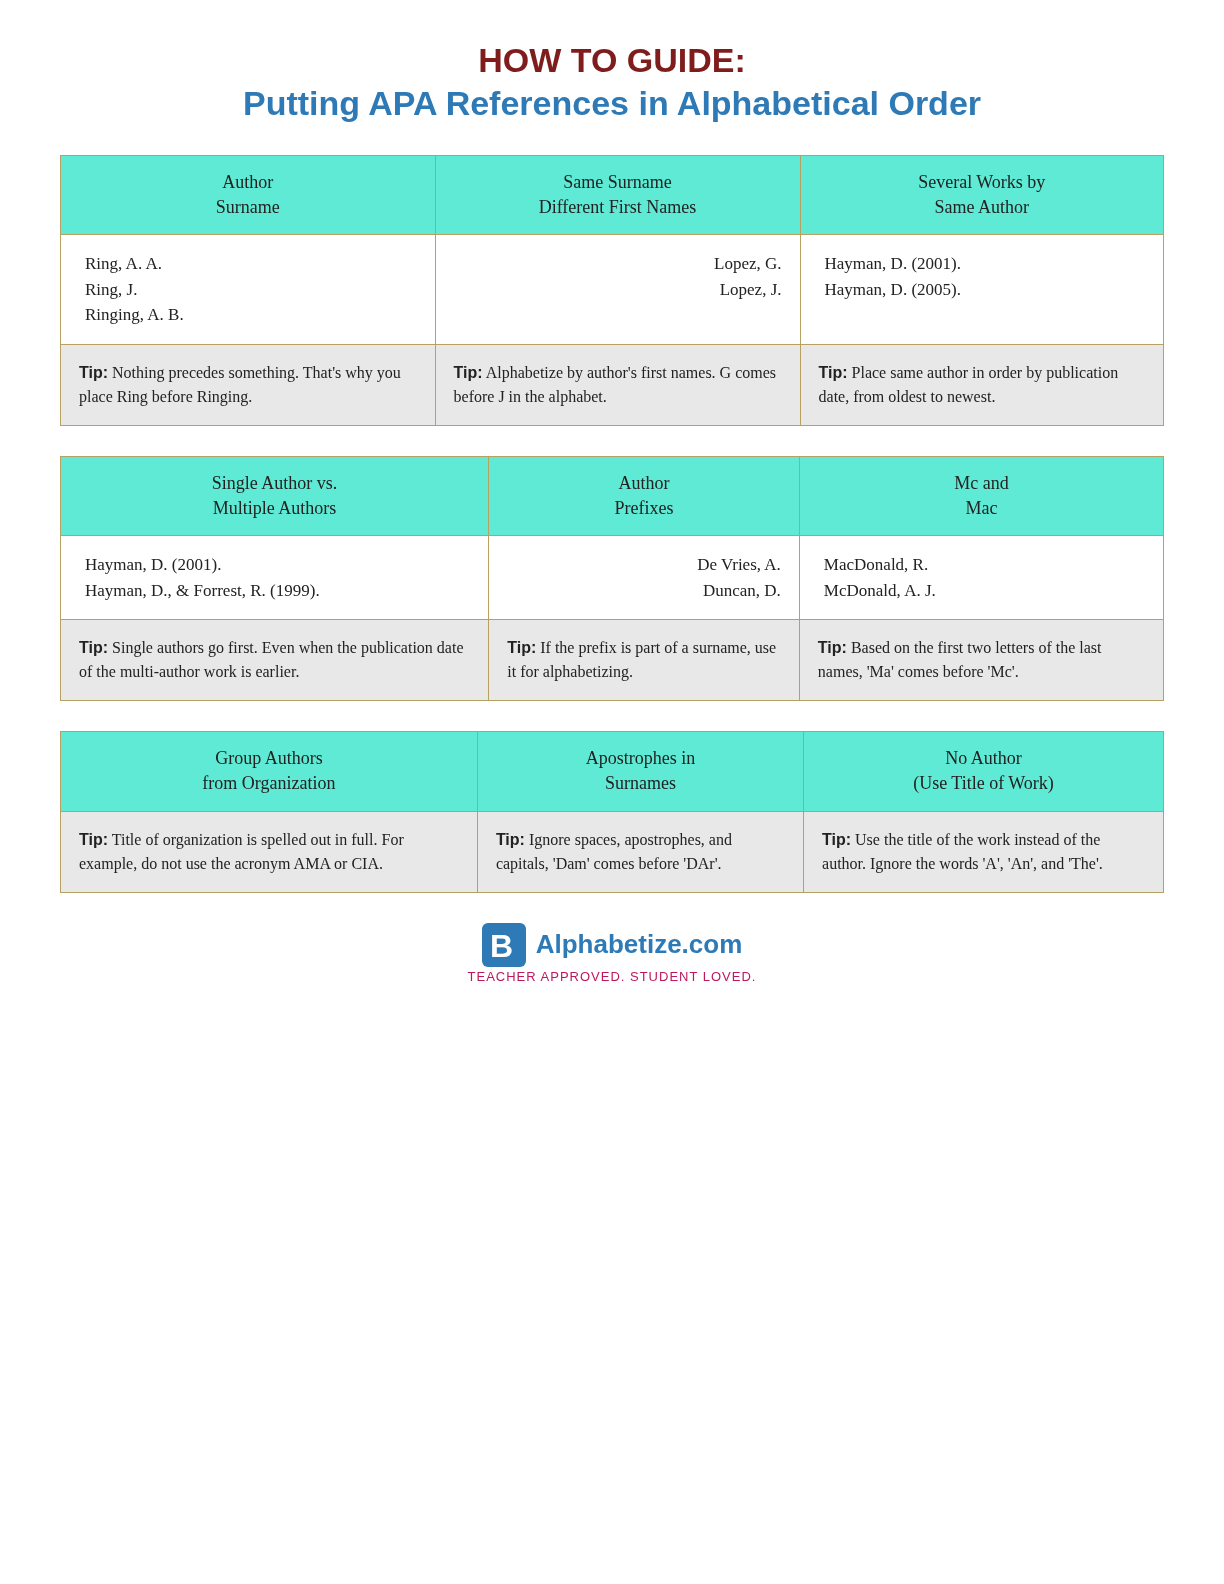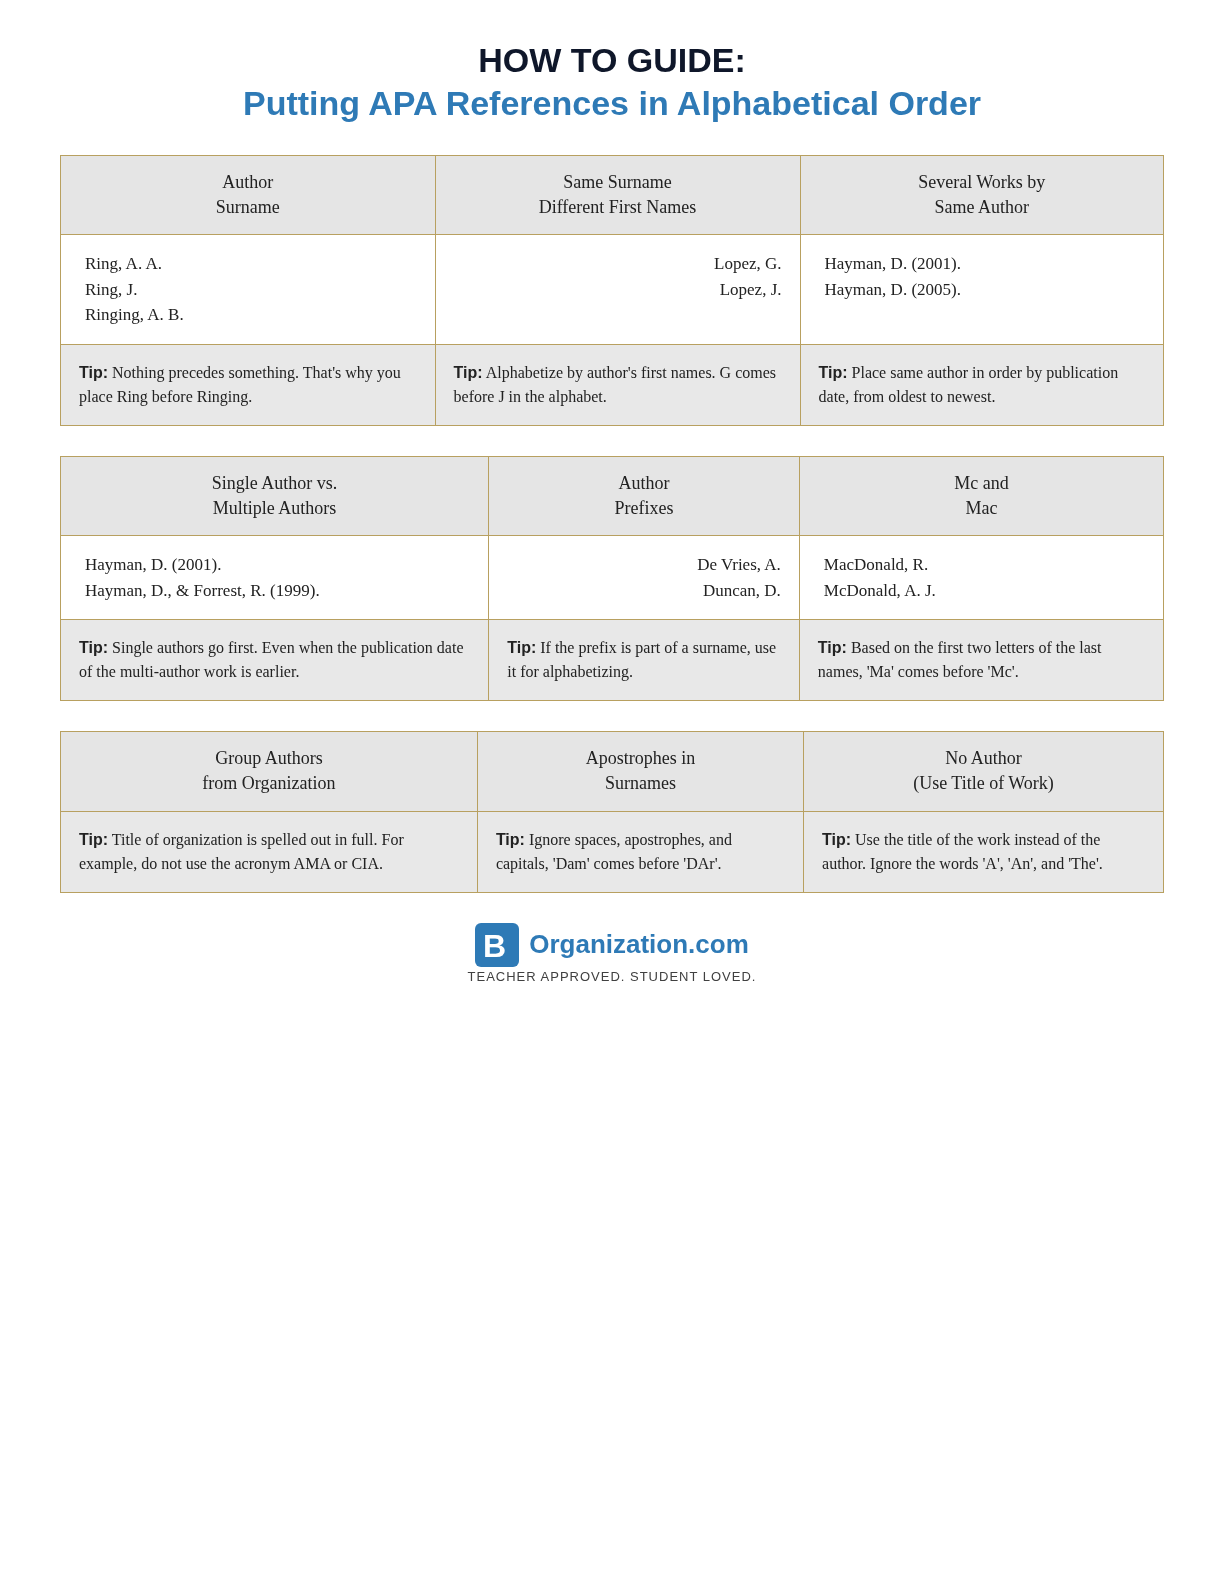--- a/index.html
+++ b/index.html
@@ -11,41 +11,41 @@
       padding: 40px 60px 40px 60px;
       color: #222;
     }
     .page-header {
       text-align: center;
       margin-bottom: 30px;
     }
     .page-title-line1 {
       font-size: 34px;
       font-weight: bold;
-      color: #0f172a;
+      color: #7f1d1d;
       font-family: Arial, sans-serif;
       line-height: 1.2;
     }
     .page-title-line2 {
       font-size: 34px;
       font-weight: bold;
       color: #2e7ab6;
       font-family: Arial, sans-serif;
       line-height: 1.3;
     }
 
     
     .guide-table {
       width: 100%;
       border-collapse: collapse;
       margin-bottom: 30px;
       border: 1.5px solid #b8a060;
     }
     .guide-table th {
-      background-color: #e5e5e5;
+      background-color: #5eead4;
       border: 1.5px solid #b8a060;
       padding: 14px 15px;
       text-align: center;
       font-size: 18px;
       font-weight: normal;
       font-family: Georgia, serif;
       color: #222;
       line-height: 1.4;
     }
     .guide-table td {
@@ -93,21 +93,21 @@
       height: 44px;
     }
     .footer-site-name {
       font-size: 26px;
       font-weight: bold;
       color: #2e7ab6;
       font-family: Arial, sans-serif;
     }
     .footer-tagline {
       font-size: 13px;
-      color: #404040;
+      color: #be185d;
       font-family: Arial, sans-serif;
       letter-spacing: 1px;
       margin-top: 2px;
       text-align: center;
     }
   </style>
 </head>
 <body>
 
 <div class="page-header">
@@ -205,16 +205,16 @@
     </tr>
   </tbody>
 </table>
 
 <div class="footer">
   <div class="footer-logo-wrap">
     <svg class="footer-b-icon" viewBox="0 0 44 44" xmlns="http://www.w3.org/2000/svg">
       <rect width="44" height="44" rx="6" fill="#2e7ab6"></rect>
       <text x="8" y="34" font-size="32" font-family="Arial" font-weight="bold" fill="white">B</text>
     </svg>
-    <span class="footer-site-name">Organization.com</span>
+    <span class="footer-site-name">Alphabetize.com</span>
   </div>
   <div class="footer-tagline">TEACHER APPROVED. STUDENT LOVED.</div>
 </div>
 
 </body></html>

